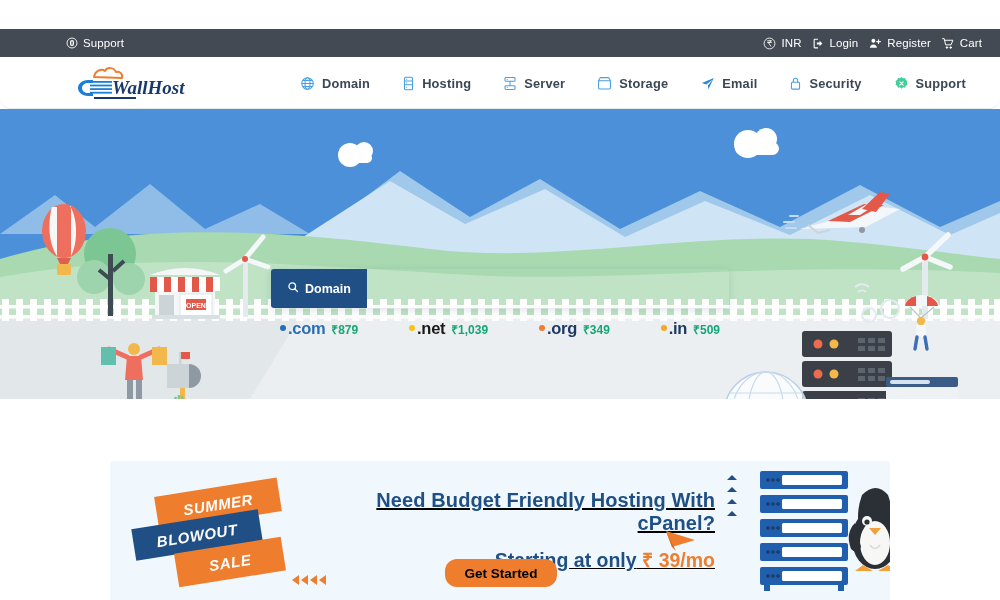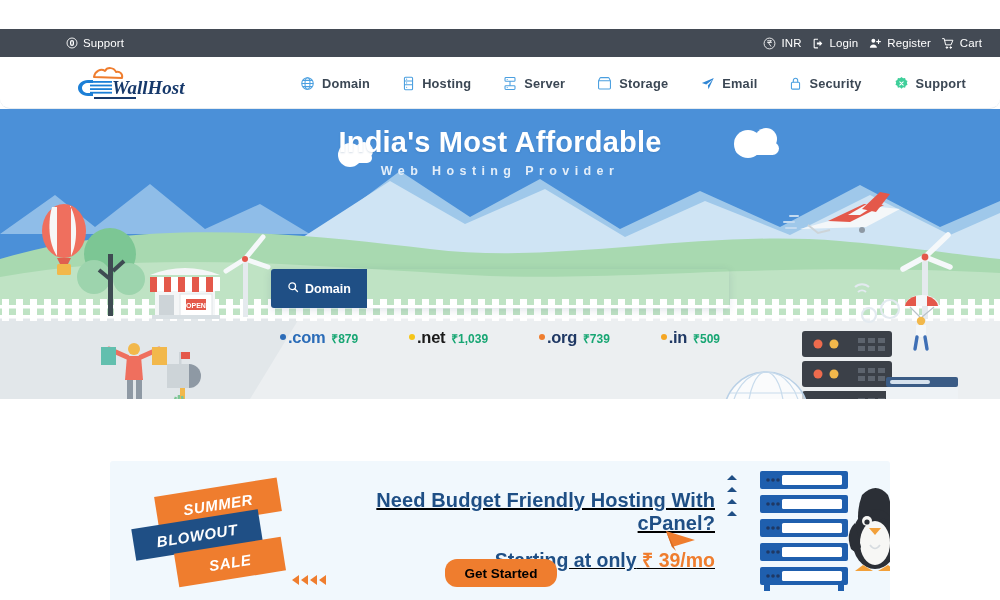--- a/index.html
+++ b/index.html
@@ -74,21 +74,21 @@
   .search-input::placeholder { color: #b0b7bd; }
   .search-btn {
     width: 96px; background: #1f4f85; color: #fff; border: none; cursor: pointer;
     display: flex; align-items: center; justify-content: center; gap: 6px;
     font-family: "Liberation Sans", sans-serif; font-size: 12.5px; font-weight: bold;
   }
 
   
   .tlds {
     position: absolute; left: 280px; top: 210px; width: 440px; height: 28px;
-    display: flex; align-items: flex-end; justify-content: space-between; z-index: 7;
+    display: flex; align-items: flex-start; justify-content: space-between; z-index: 7;
   }
   .tld { display: flex; align-items: baseline; gap: 6px; }
   .tld-name { font-size: 16.5px; font-weight: bold; letter-spacing: -.3px; }
   .tld-price { font-size: 12px; font-weight: bold; color: #17a673; }
   .tld-dot { display: inline-block; width: 6px; height: 6px; border-radius: 50%; margin-right: 2px; vertical-align: 3px; }
 
   
   .promo {
     position: absolute; left: 110px; top: 432px; width: 780px; height: 143px;
     background: #f1f8fd; border-radius: 3px; overflow: hidden;
@@ -577,24 +577,20 @@
       <g fill="none" stroke="#e3eaf0" stroke-width="2.2">
         <circle cx="869" cy="206" r="7"></circle>
           <circle cx="890" cy="200" r="9"></circle>
       </g>
       <g fill="none" stroke="#e3eaf0" stroke-width="2">
         <path d="M855 178 a10 10 0 0114 0"></path>
           <path d="M858 183 a6 6 0 018 0"></path>
       </g>
     </svg>
 
-    <div class="hero-title-wrap">
-      <div class="hero-h1">India's Most Affordable</div>
-      <div class="hero-h2">Web Hosting Provider</div>
-    </div>
 
     <div class="searchbar">
       <button class="search-btn">
         <span>
           <svg width="12" height="12" viewBox="0 0 24 24" fill="none" stroke="#fff" stroke-width="2.6" stroke-linecap="round">
             <circle cx="10.5" cy="10.5" r="6.6"></circle>
               <path d="M15.4 15.4L21 21"></path>
           </svg>
         </span>
         <span>Domain</span>
@@ -605,21 +601,21 @@
       <div class="tld">
         <span class="tld-name" style="color:#2b6cb8"><span class="tld-dot" style="background:#2b6cb8"></span><span>.com</span></span>
         <span class="tld-price">₹879</span>
       </div>
       <div class="tld">
         <span class="tld-name" style="color:#1a1a1a"><span class="tld-dot" style="background:#f5c518"></span><span>.net</span></span>
         <span class="tld-price">₹1,039</span>
       </div>
       <div class="tld">
         <span class="tld-name" style="color:#1f3864"><span class="tld-dot" style="background:#ef7d2e"></span><span>.org</span></span>
-        <span class="tld-price">₹739</span>
+        <span class="tld-price">₹349</span>
       </div>
       <div class="tld">
         <span class="tld-name" style="color:#1f3864"><span class="tld-dot" style="background:#f5a623"></span><span>.in</span></span>
         <span class="tld-price">₹509</span>
       </div>
     </div>
   </div>
 
   <div class="promo">
 

